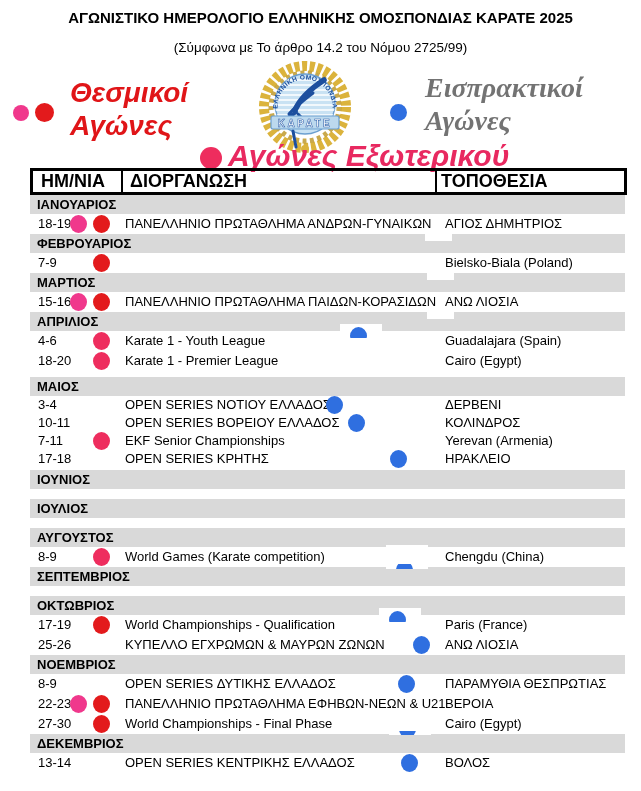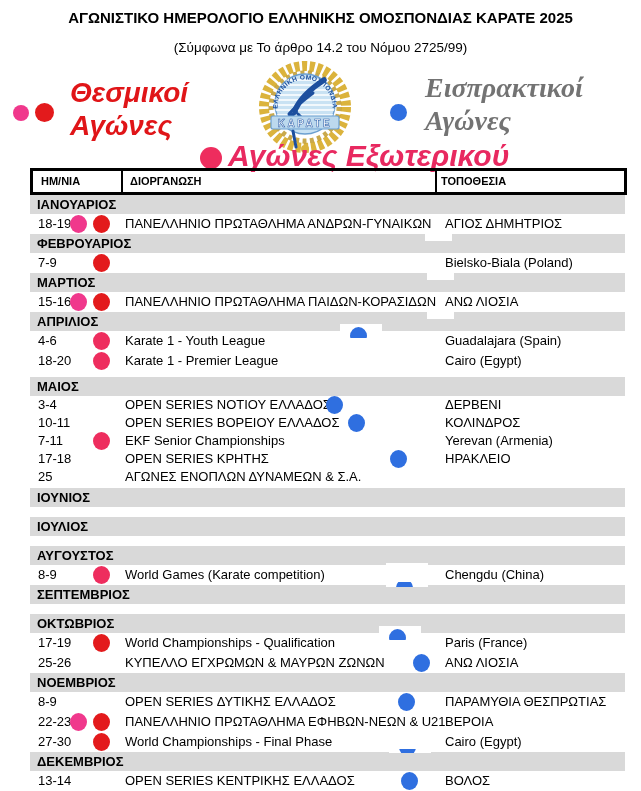--- a/index.html
+++ b/index.html
@@ -11,21 +11,21 @@
   .doc-title{left:0;top:9px;width:641px;text-align:center;font-size:15px;font-weight:bold;letter-spacing:0px;}
   .doc-subtitle{left:0;top:40px;width:641px;text-align:center;font-size:13.5px;}
   
   .legend-text{font-weight:bold;font-style:italic;line-height:33px;font-size:28px;white-space:nowrap;}
   .legend-left{left:70px;top:76px;}
   .legend-right{left:425px;top:71px;}
   .legend-bottom{left:228px;top:139px;font-size:30px;line-height:34px;}
   .ldot{border-radius:50%;}
   
   .thead{left:30px;top:168px;width:597px;height:27px;border:3px solid #000;box-sizing:border-box;display:flex;}
-  .thead .hcell{font-weight:bold;font-size:11px;line-height:21px;box-sizing:border-box;white-space:nowrap;}
+  .thead .hcell{font-weight:bold;font-size:18px;line-height:21px;box-sizing:border-box;white-space:nowrap;}
   .hcell.c1{width:88px;padding-left:8px;}
   .hcell.c2{width:314px;padding-left:7px;border-left:2px solid #000;}
   .hcell.c3{flex:1;padding-left:4px;border-left:2px solid #000;}
   .tbody{left:30px;top:195px;width:595px;}
   .month-bar{height:19px;background:#d9d9d9;font-weight:bold;font-size:13px;line-height:19px;padding-left:7px;box-sizing:border-box;}
   .event-row{position:relative;height:20px;font-size:13px;line-height:20px;text-align:right;}
   .event-row.compact{height:18px;line-height:18px;}
   .cell{position:absolute;top:0;white-space:nowrap;}
   .cell.date{left:8px;}
   .cell.event{left:95px;}
@@ -179,24 +179,20 @@
         <div class="cell event">EKF Senior Championships</div>
         <div class="cell loc">Yerevan (Armenia)</div>
         <span class="dot" style="left: 63px; background-color: rgb(238, 45, 94);"></span>
       </div>
       <div class="event-row compact">
         <div class="cell date">17-18</div>
         <div class="cell event">OPEN SERIES ΚΡΗΤΗΣ</div>
         <div class="cell loc">ΗΡΑΚΛΕΙΟ</div>
         <span class="dot" style="left: 360px; background-color: rgb(47, 111, 224);"></span>
       </div>
-      <div class="event-row compact">
-        <div class="cell date">25</div>
-        <div class="cell event">ΑΓΩΝΕΣ ΕΝΟΠΛΩΝ ΔΥΝΑΜΕΩΝ &amp; Σ.Α.</div>
-      </div>
       <div class="spacer" style="height: 2px;"></div>
       <div class="month-bar">ΙΟΥΝΙΟΣ</div>
       <div class="spacer" style="height: 10px;"></div>
       <div class="month-bar">ΙΟΥΛΙΟΣ</div>
       <div class="spacer" style="height: 10px;"></div>
       <div class="month-bar">ΑΥΓΟΥΣΤΟΣ</div>
       <div class="event-row">
         <div class="cell date">8-9</div>
         <div class="cell event">World Games (Karate competition)</div>
         <div class="cell loc">Chengdu (China)</div>

